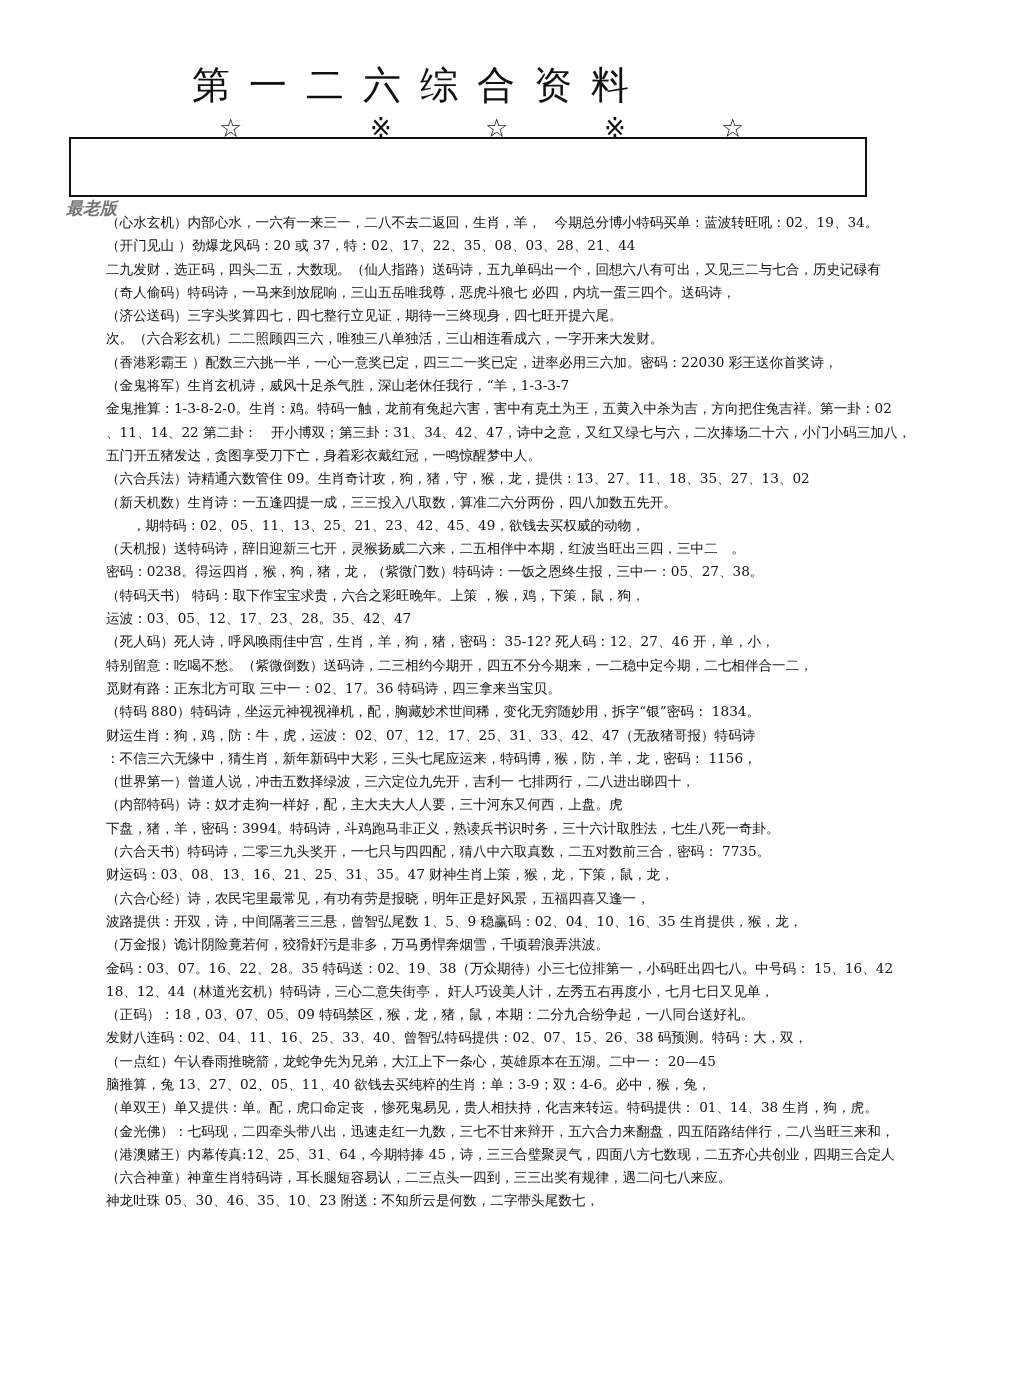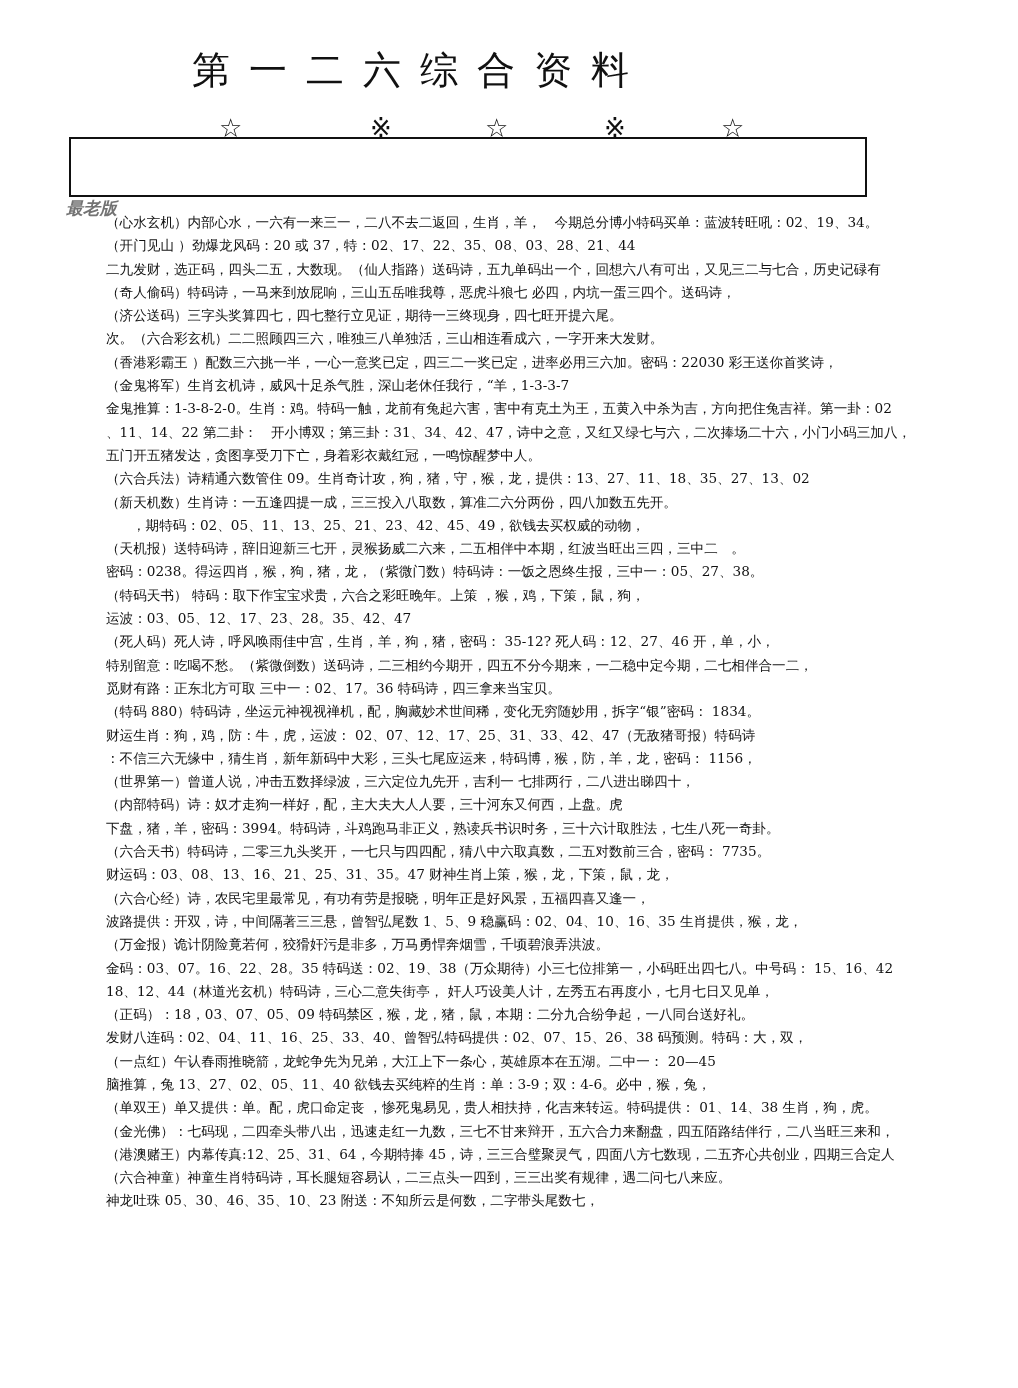--- a/index.html
+++ b/index.html
@@ -2,21 +2,21 @@
 <html><head>
   <meta charset="utf-8">
   <style>
     html, body { margin: 0; padding: 0; background: #ffffff; }
     body {
       width: 1018px; height: 1388px; position: relative; overflow: hidden;
       font-family: "DejaVu Serif", "Liberation Serif", serif;
       color: #111111;
     }
     .title {
-      position: absolute; left: 192px; top: 45px;
+      position: absolute; left: 192px; top: 60px;
       font-size: 38px; letter-spacing: 19px; font-weight: normal;
       font-family: "DejaVu Serif", serif; color: #111;
       white-space: nowrap;
     }
     .marks {
       position: absolute; top: 113px; left: 0; width: 1018px; height: 30px;
     }
     .mark {
       position: absolute; top: 0; font-size: 26px; line-height: 30px;
       font-family: "DejaVu Sans", sans-serif; color: #111;

